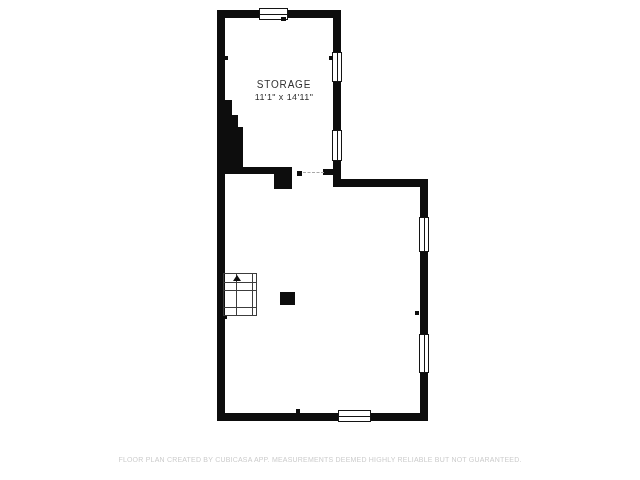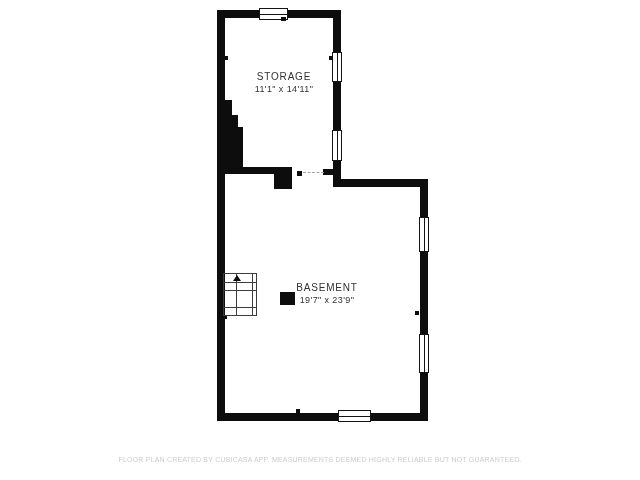--- a/index.html
+++ b/index.html
@@ -69,24 +69,20 @@
   <div class="tick" style="left:224px;top:315px;width:3px;height:4px;"></div>
 
   <div class="stairs">
     <div class="v-div"></div>
     <div class="r-edge"></div>
     <div class="arrow"></div>
   </div>
 
   <div class="column-square"></div>
 
-  <div class="room-label" style="left:224px;top:72px;width:120px;">
+  <div class="room-label" style="left:224px;top:80px;width:120px;">
     <div class="room-name">STORAGE</div>
     <div class="room-dims">11'1" x 14'11"</div>
-  </div>
-  <div class="room-label" style="left:267px;top:283px;width:120px;">
-    <div class="room-name">BASEMENT</div>
-    <div class="room-dims">19'7" x 23'9"</div>
   </div>
 
   <div class="footer">FLOOR PLAN CREATED BY CUBICASA APP. MEASUREMENTS DEEMED HIGHLY RELIABLE BUT NOT GUARANTEED.</div>
 
 </div>
 
 </body></html>

